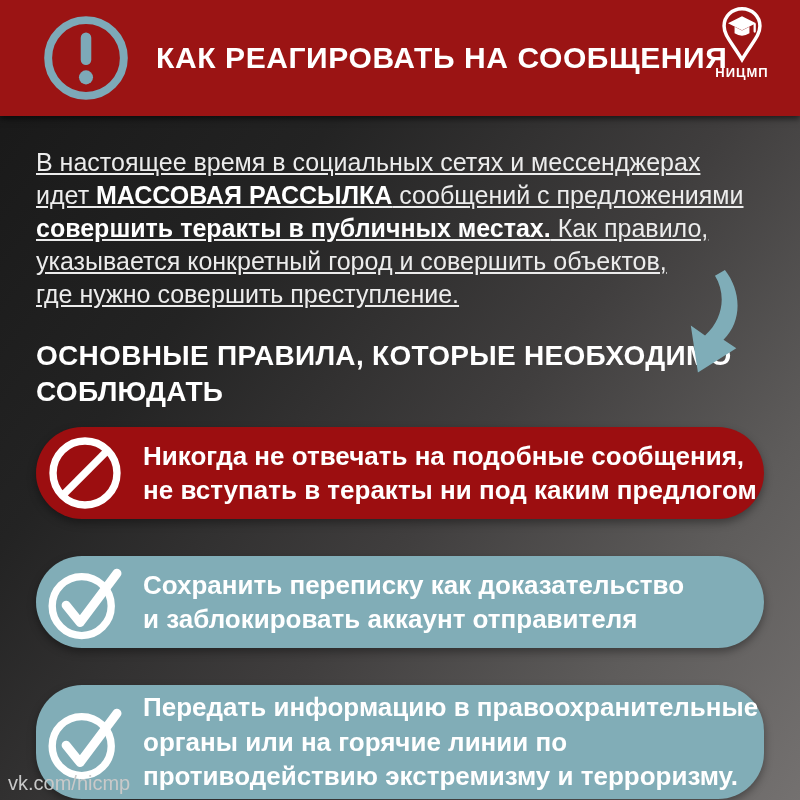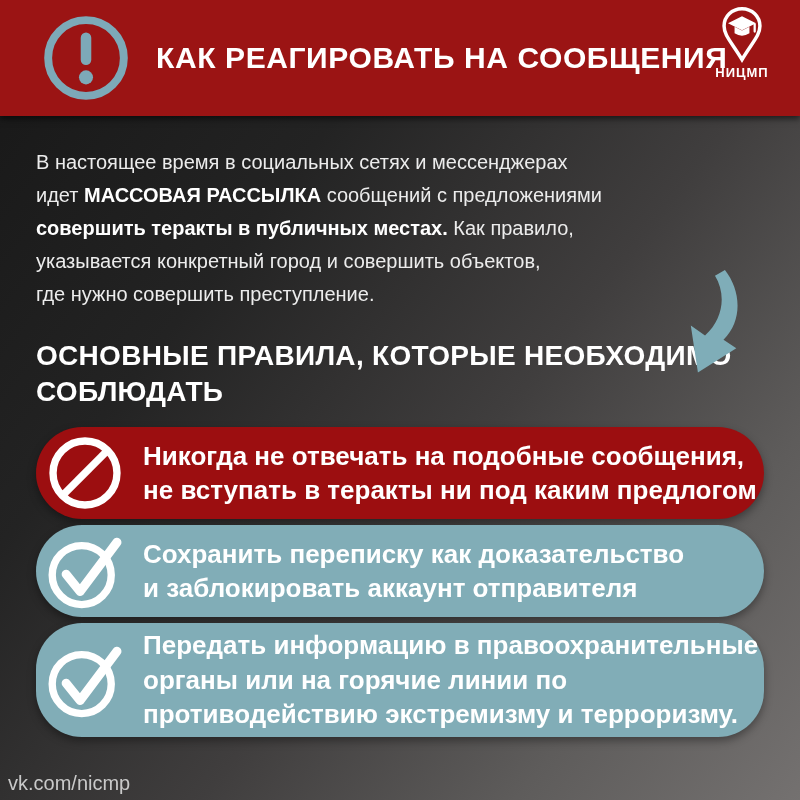--- a/index.html
+++ b/index.html
@@ -23,31 +23,31 @@
   }
   .logo {
     position:absolute; right:12px; top:6px; width:92px;
     display:flex; flex-direction:column; align-items:center; color:#fff;
   }
   .logo-text { font-weight:bold; font-size:13px; letter-spacing:1px; margin-top:1px; }
 
   
   .content { position:absolute; top:116px; left:0; right:0; bottom:0; padding:30px 36px 0; }
 
-  .intro { color:#ececec; font-size:20px; line-height:33px; }
+  .intro { color:#ececec; font-size:25px; line-height:33px;text-decoration:underline; }
   .intro .b { font-weight:bold; color:#ffffff; }
 
   .section-heading {
     margin-top:27px; color:#ffffff; font-weight:bold; font-size:28px; line-height:36px;
     letter-spacing:0.3px;
   }
 
   .curved-arrow { position:absolute; left:678px; top:152px; width:64px; height:108px; }
 
-  .rules { margin-top:17px; display:flex; flex-direction:column; gap:6px; }
+  .rules { margin-top:17px; display:flex; flex-direction:column; gap:37px; }
   .rule {
     display:flex; align-items:center; border-radius:46px;
     padding:5px 20px 5px 8px; color:#ffffff; font-size:26px; line-height:34.5px;
     box-shadow:0 4px 8px rgba(0,0,0,0.35);
   }
   .rule-red  { background:#9c0e10; font-weight:bold; }
   .rule-teal { background:#81adb7; font-weight:bold; }
   .rule-icon { width:82px; height:82px; flex:0 0 82px; margin-right:17px; }
   .rule-lines { white-space:nowrap; }
 

